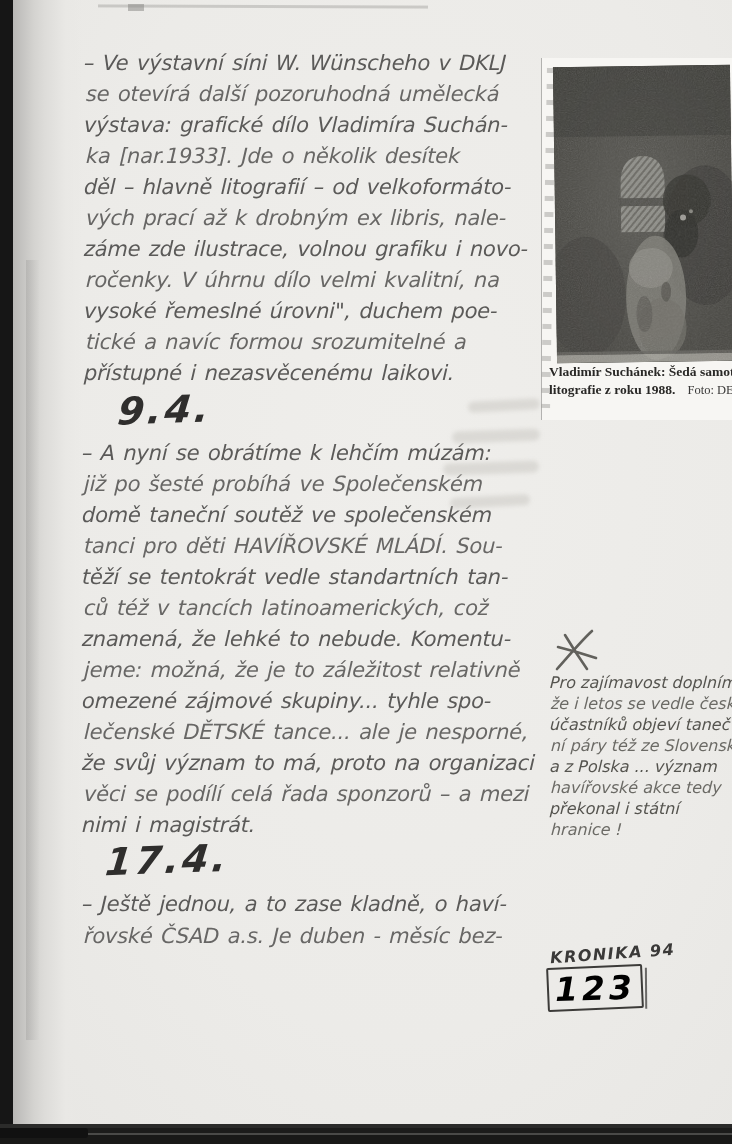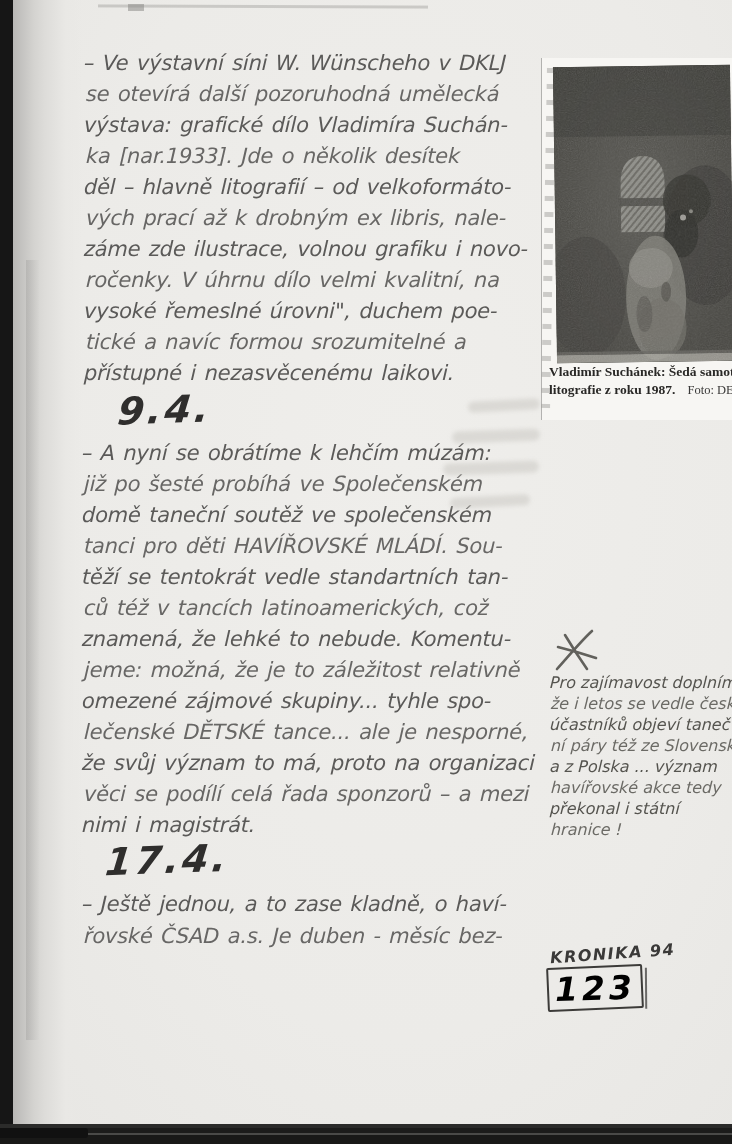--- a/index.html
+++ b/index.html
@@ -173,21 +173,21 @@
         <ellipse cx="110" cy="226" rx="5" ry="10" fill="#504f49" opacity=".7"></ellipse>
 
         <rect x="0" y="288" width="177" height="8" fill="#a9a7a0" opacity=".8"></rect>
         <rect x="0" y="285" width="177" height="3" fill="#63625c" opacity=".8"></rect>
         <rect width="177" height="296" filter="url(#grain)" opacity=".45"></rect>
       </svg>
     </div>
     <div class="caption">
       <div class="caption-line1">Vladimír Suchánek: Šedá samota -</div>
       <div class="caption-line2">
-        <span>litografie z roku 1987.</span><span class="caption-credit">Foto: DEN</span>
+        <span>litografie z roku 1988.</span><span class="caption-credit">Foto: DEN</span>
       </div>
     </div>
   </div>
 
   <div class="ghost g1"></div>
   <div class="ghost g2"></div>
   <div class="ghost g3"></div>
   <div class="ghost g4"></div>
 
   <div class="side-note">

